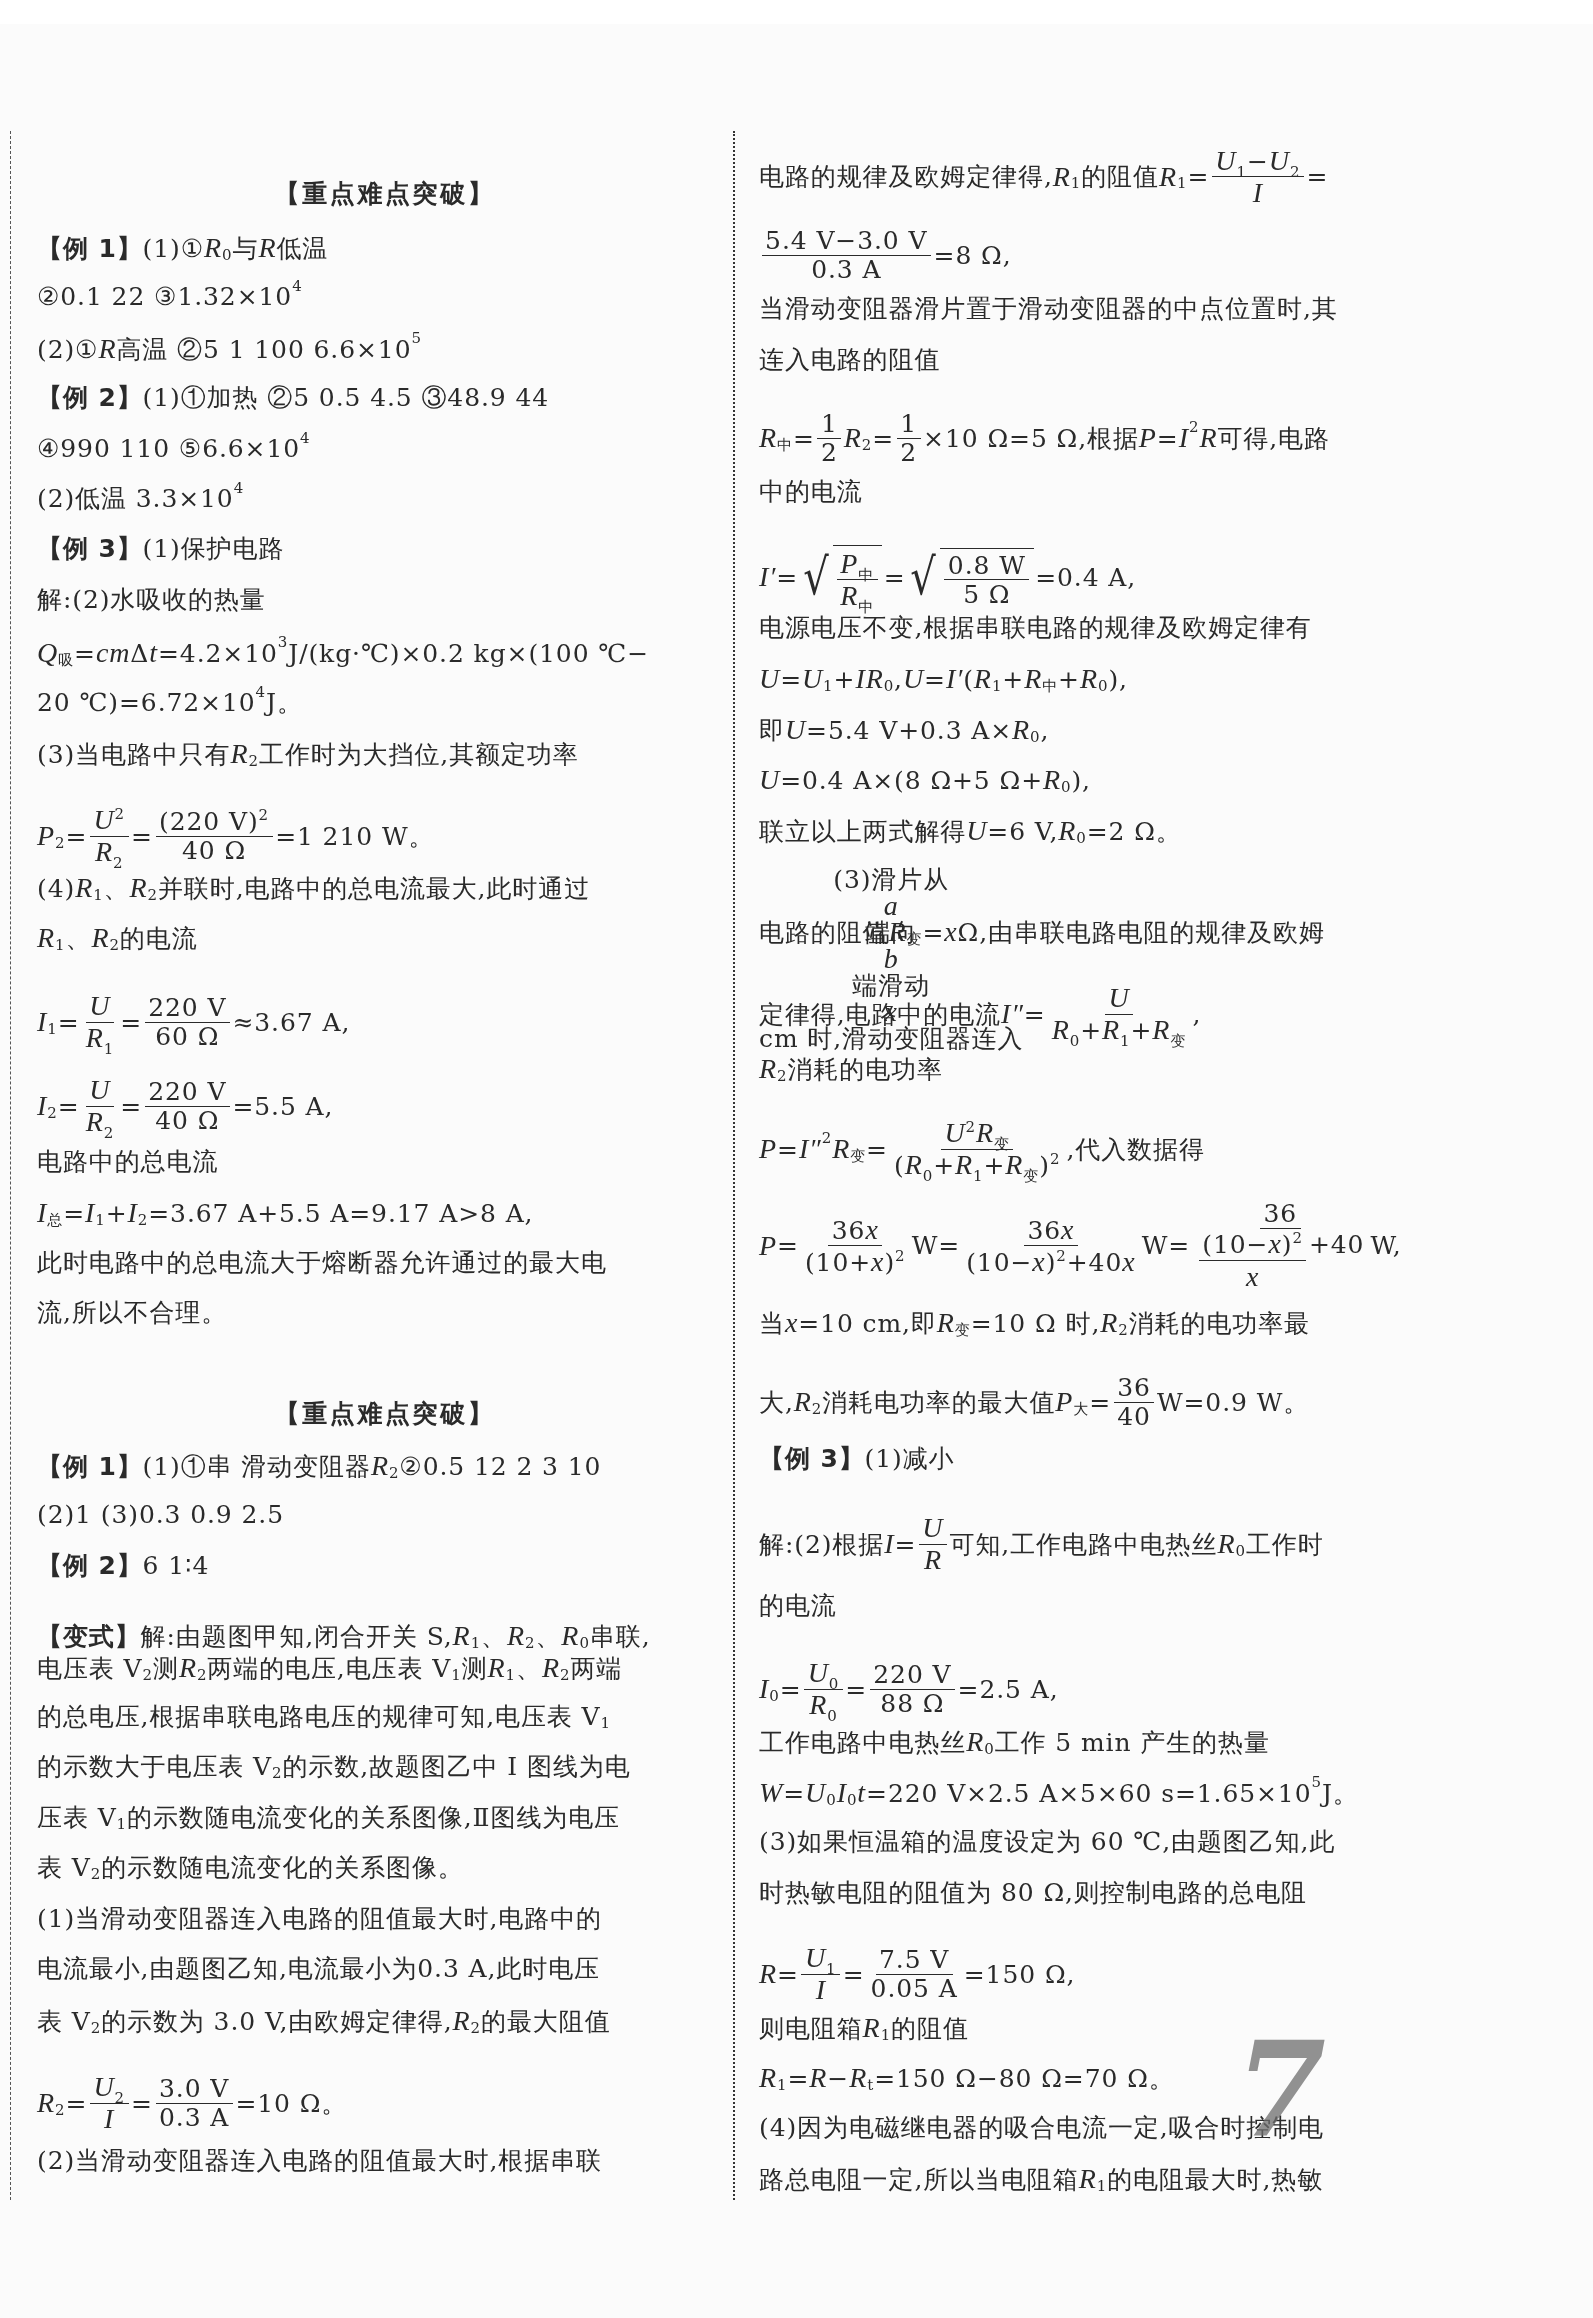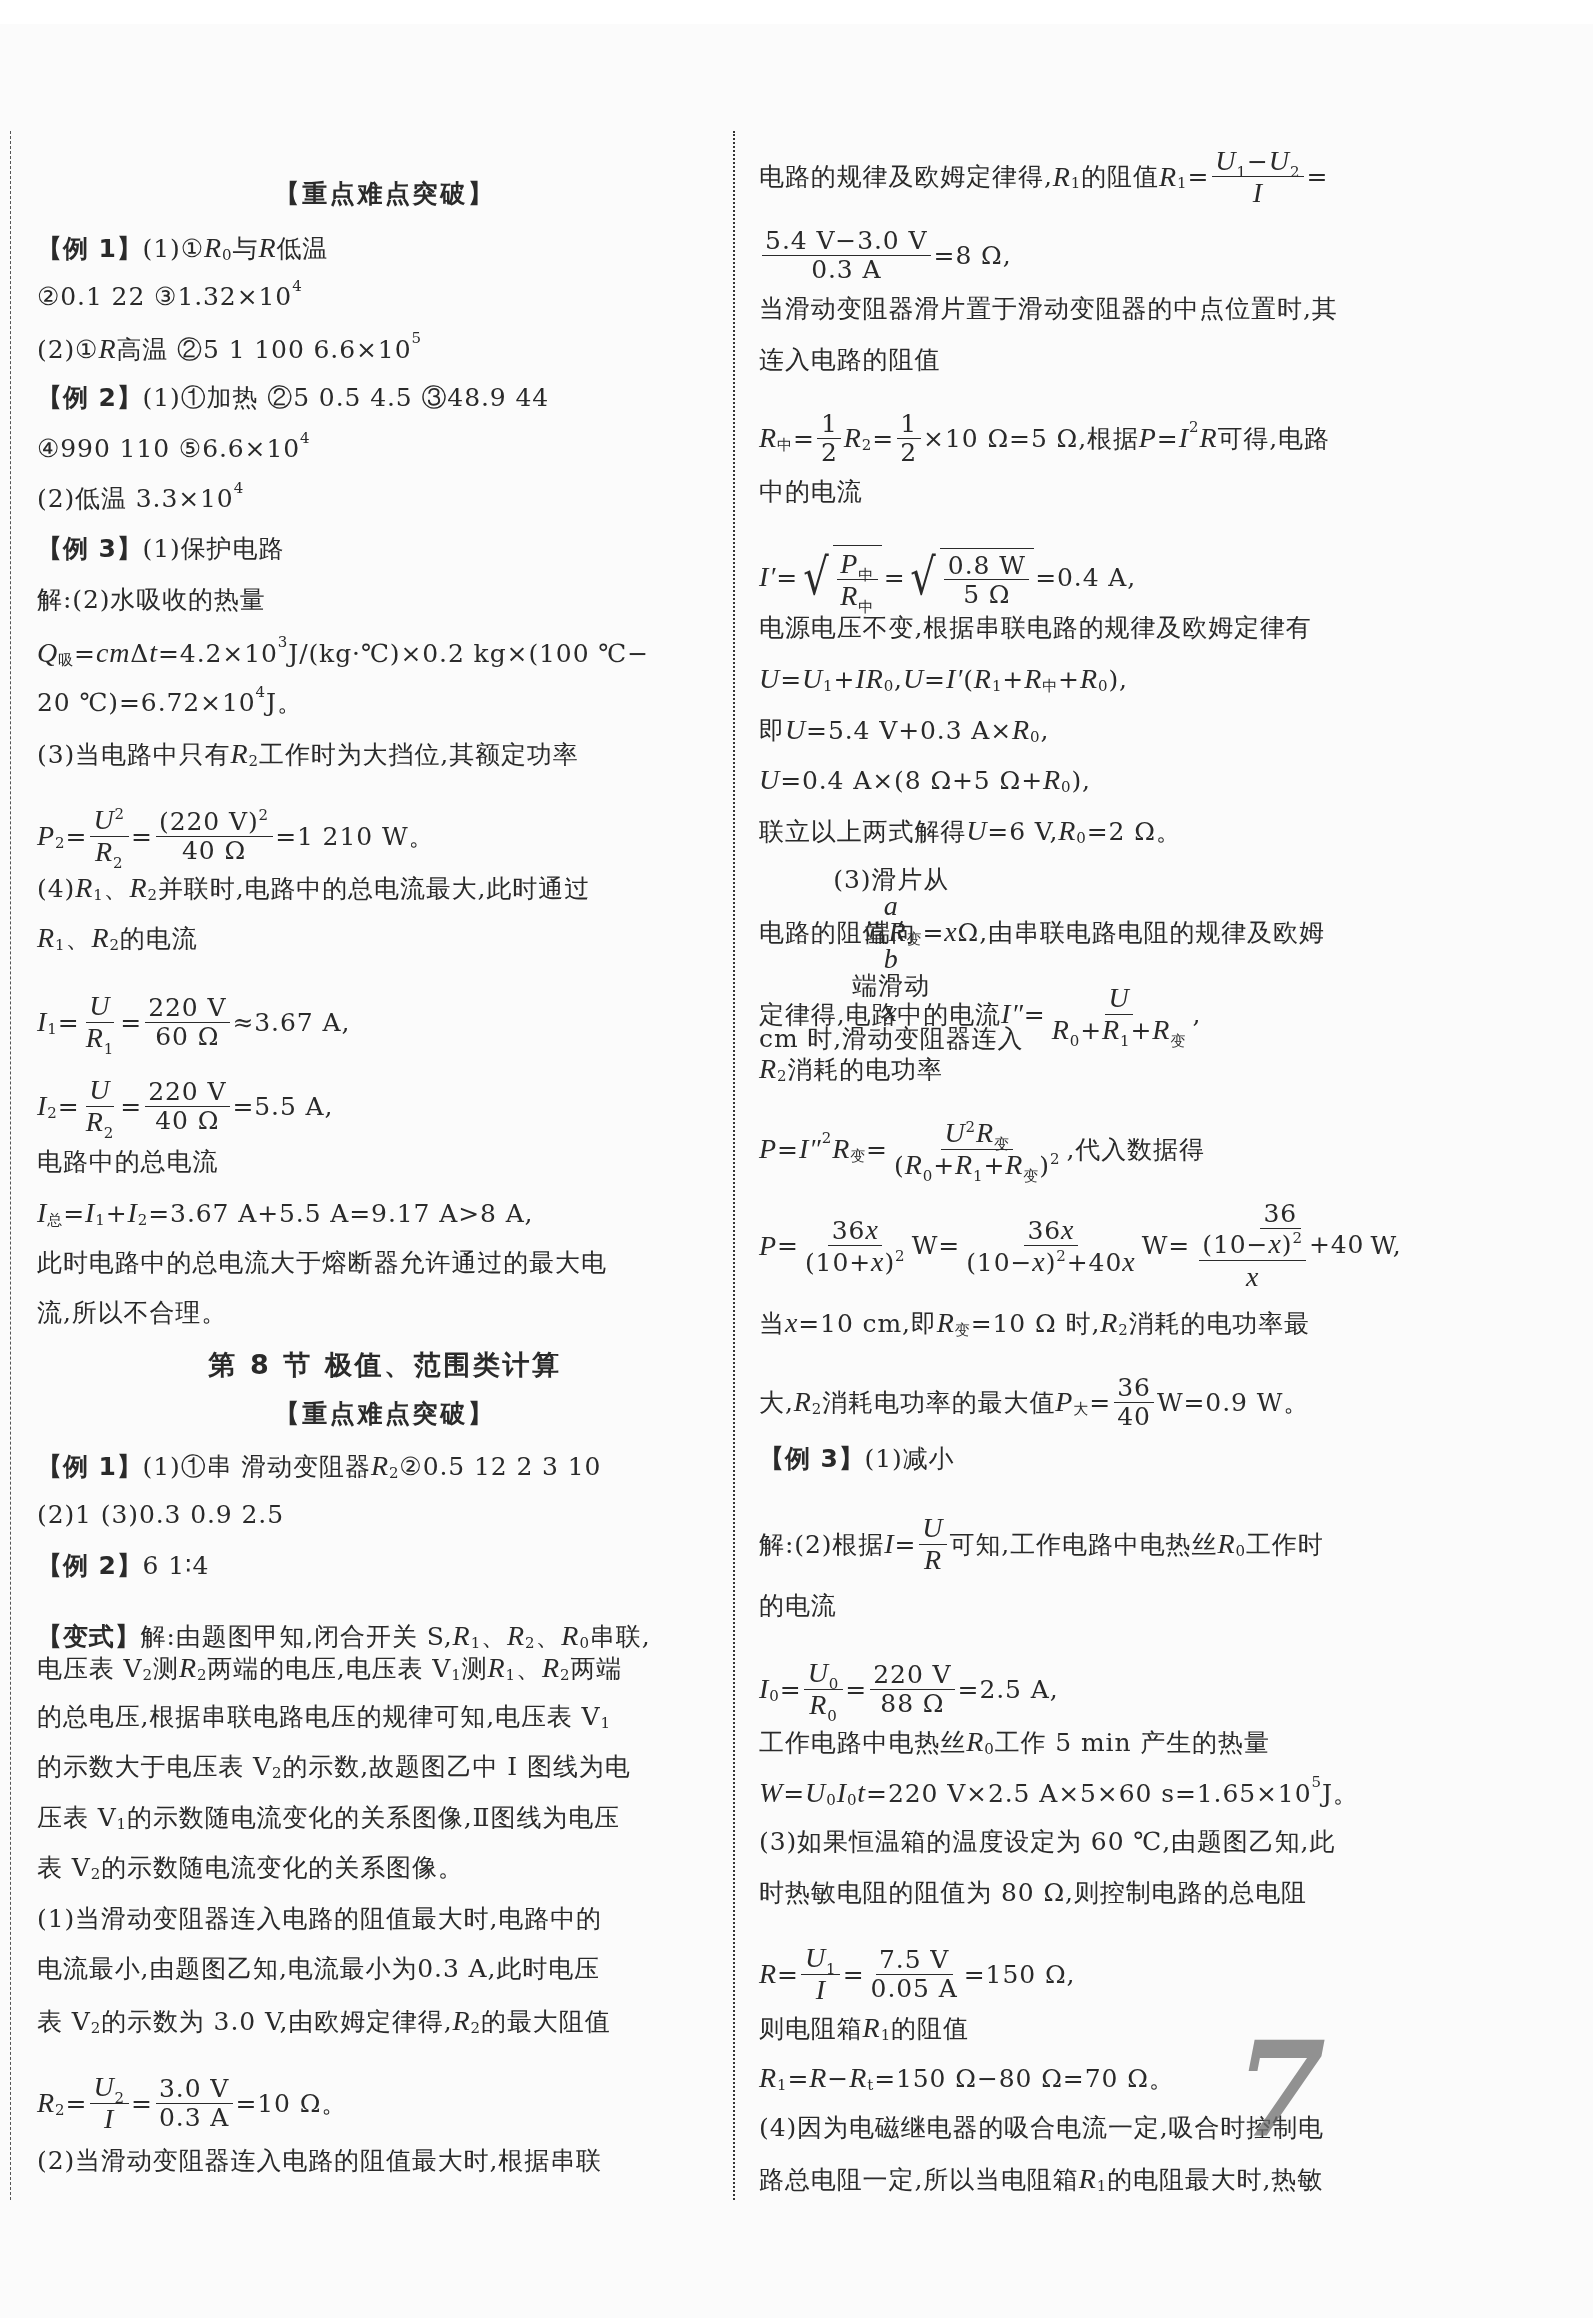--- a/index.html
+++ b/index.html
@@ -227,23 +227,20 @@
       <span class="seg-v">I</span>
       <span class="seg-sub">2</span>
       <span class="seg-t">=3.67 A+5.5 A=9.17 A&gt;8 A,</span>
     </div>
     <div class="line " style="top: 1119px;">
       <span class="seg-t">此时电路中的总电流大于熔断器允许通过的最大电</span>
     </div>
     <div class="line " style="top: 1169px;">
       <span class="seg-t">流,所以不合理。</span>
     </div>
-    <div class="line heading center" style="top: 1220px;">
-      <span class="seg-t">第 8 节   极值、范围类计算</span>
-    </div>
     <div class="line subheading center" style="top: 1270px;">
       <span class="seg-t">【重点难点突破】</span>
     </div>
     <div class="line " style="top: 1321px;">
       <span class="seg-b">【例 1】</span>
       <span class="seg-t">(1)①串  滑动变阻器 </span>
       <span class="seg-v">R</span>
       <span class="seg-sub">2</span>
       <span class="seg-t">  ②0.5   12   2   3   10</span>
     </div>

